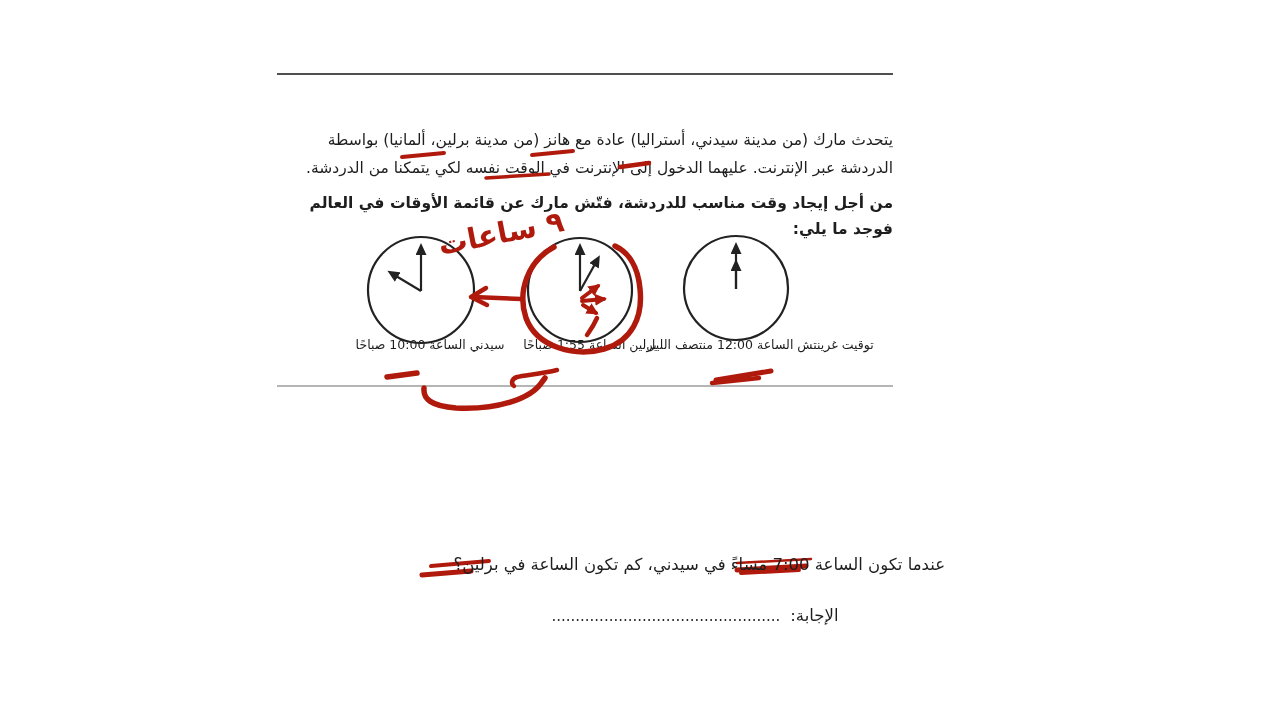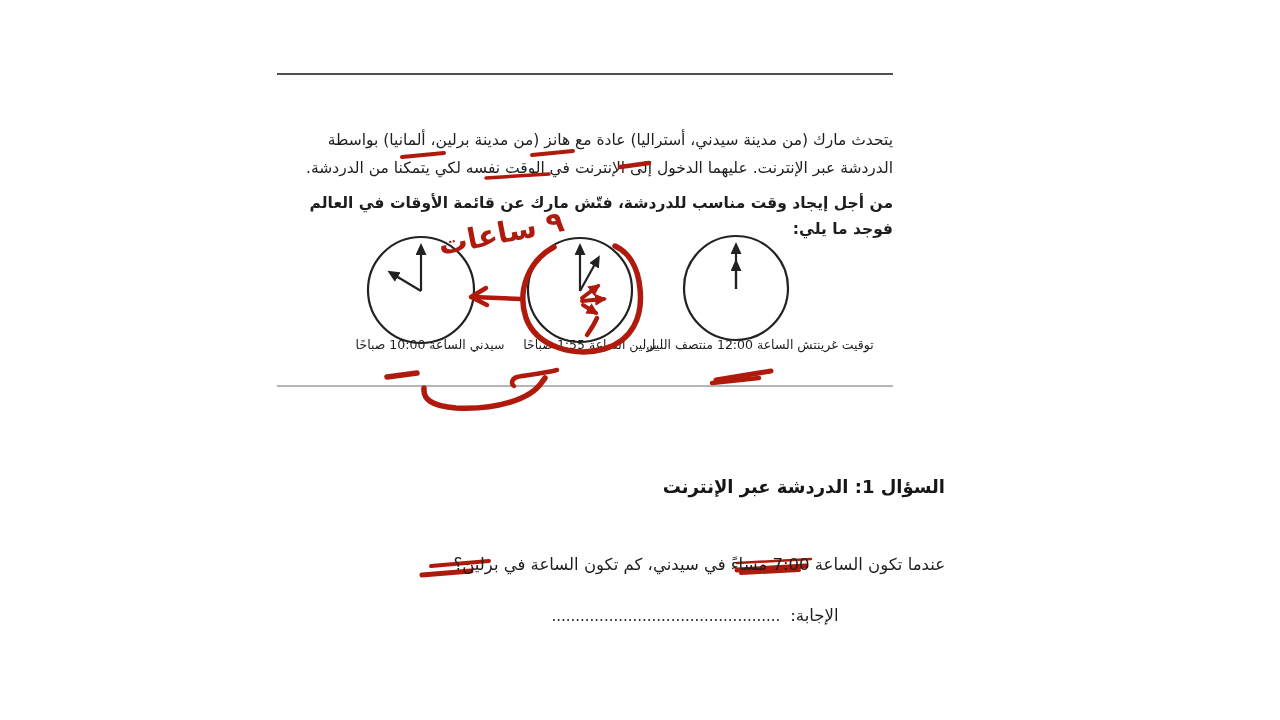--- a/index.html
+++ b/index.html
@@ -95,21 +95,20 @@
       <path stroke-width="2.5" d="M737,563 L811,559"></path>
       <path stroke-width="5" d="M737,570 L806,566"></path>
       <path stroke-width="4" d="M741,573 L799,570"></path>
       <path stroke-width="4" d="M431,566 L489,561"></path>
       <path stroke-width="5" d="M422,575 L471,571"></path>
     </g>
   </svg>
 
   <div id="red-note" class="abs rtl">٩ ساعات</div>
 
-  <div id="q-heading" class="abs rtl">السؤال 1: الدردشة عبر الإنترنت</div>
 
   <div id="q-text" class="abs rtl">عندما تكون الساعة 7:00 مساءً في سيدني، كم تكون الساعة في برلين؟</div>
 
   <div id="answer-line" class="abs rtl">
     <span>الإجابة:</span><span id="answer-dots">................................................</span>
   </div>
 
 </div>
 
 </body></html>

